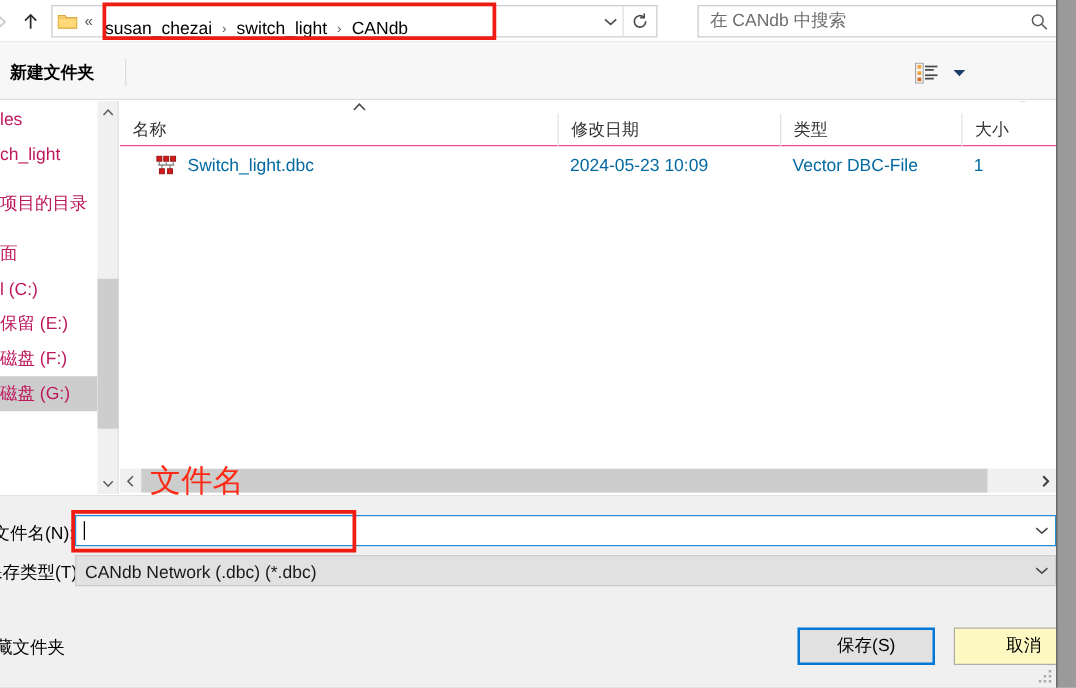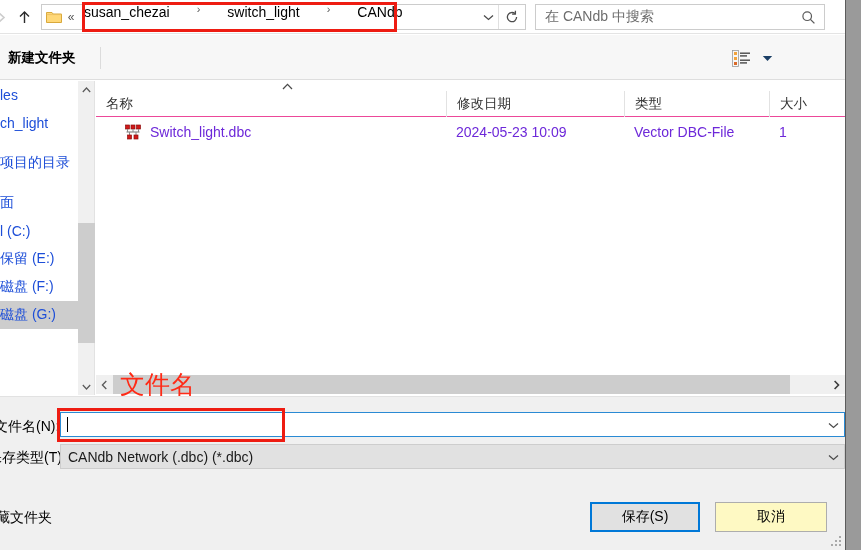--- a/index.html
+++ b/index.html
@@ -84,27 +84,26 @@
   }
   #breadcrumb-wrap {
     position: relative;
     flex: 1;
     height: 26px;
     display: flex;
     align-items: center;
   }
   #breadcrumb {
     display: flex;
-    align-items: flex-start;
+    align-items: flex-end;
     height: 26px;
     padding-left: 4px;
     font-size: 14px;
     color: #000;
     white-space: nowrap;
-    gap: 19px;
   }
   #breadcrumb .crumb { padding: 0 2px; }
   #breadcrumb .sep {
     color: #5a5a5a;
     font-size: 11px;
     padding: 0 6px;
     position: relative;
     top: -1px;
   }
   
@@ -122,21 +121,21 @@
     color: #4c4c4c; font-size: 12px;
   }
   #refresh-btn {
     width: 26px; height: 24px;
     border-left: 1px solid #e0e0e0;
     display: flex; align-items: center; justify-content: center;
     color: #4c4c4c;
   }
   #searchbox {
     position: absolute;
-    left: 535px; top: 4px;
+    left: 558px; top: 4px;
     width: 290px; height: 26px;
     border: 1px solid #cccccc;
     background: #ffffff;
     box-sizing: border-box;
     display: flex; align-items: center;
   }
   #search-text {
     flex: 1;
     padding-left: 9px;
     font-size: 14px;
@@ -217,21 +216,21 @@
     width: 78px; height: 314px;
     background: #ffffff;
     overflow: hidden;
   }
   .nav-item {
     height: 28px;
     display: flex;
     align-items: center;
     padding-left: 0px;
     font-size: 14px;
-    color: #1d4ed8;
+    color: #be185d;
     white-space: nowrap;
     box-sizing: border-box;
   }
   .nav-item.gray-sel { background: #cdcdcd; }
   .nav-spacer { height: 12px; }
 
   
   #navpane-scroll {
     position: absolute;
     left: 78px; top: 81px;
@@ -293,21 +292,21 @@
   #col-date { width: 178px; }
   #col-type { width: 145px; }
   #col-size { width: 76px; }
 
   #file-rows { position: absolute; left: 0; top: 37px; width: 749px; }
   .file-row {
     display: flex;
     align-items: center;
     height: 27px;
     font-size: 14px;
-    color: #6d28d9;
+    color: #0369a1;
   }
   .cell-name {
     width: 350px;
     display: flex;
     align-items: center;
     padding-left: 28px;
     box-sizing: border-box;
   }
   .cell-date { width: 178px; padding-left: 10px; box-sizing: border-box; }
   .cell-type { width: 145px; padding-left: 10px; box-sizing: border-box; }
@@ -418,20 +417,21 @@
 
   .dlg-btn {
     position: absolute;
     height: 30px;
     display: flex;
     align-items: center;
     justify-content: center;
     font-size: 14px;
     color: #000;
     box-sizing: border-box;
+    margin-left: 48px;
   }
   #save-btn {
     left: 590px; top: 502px;
     width: 110px;
     background: #e1e1e1;
     border: 2px solid #0078d7;
   }
   #cancel-btn {
     left: 715px; top: 502px;
     width: 112px;

